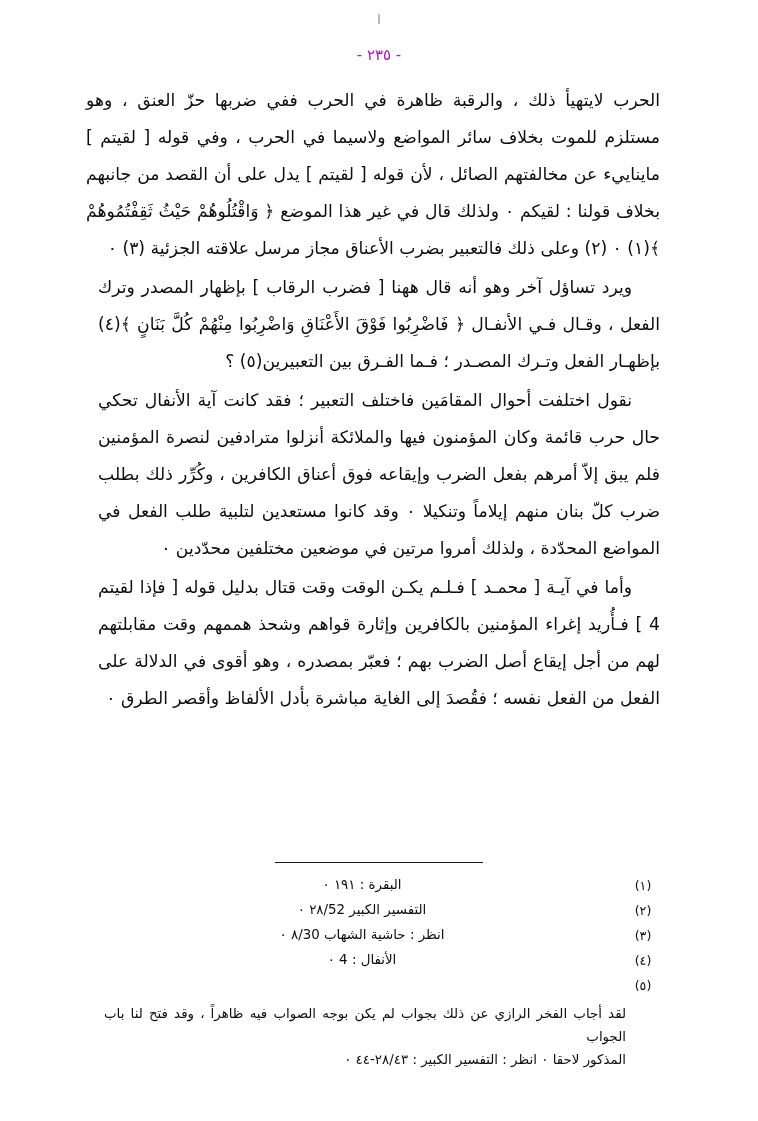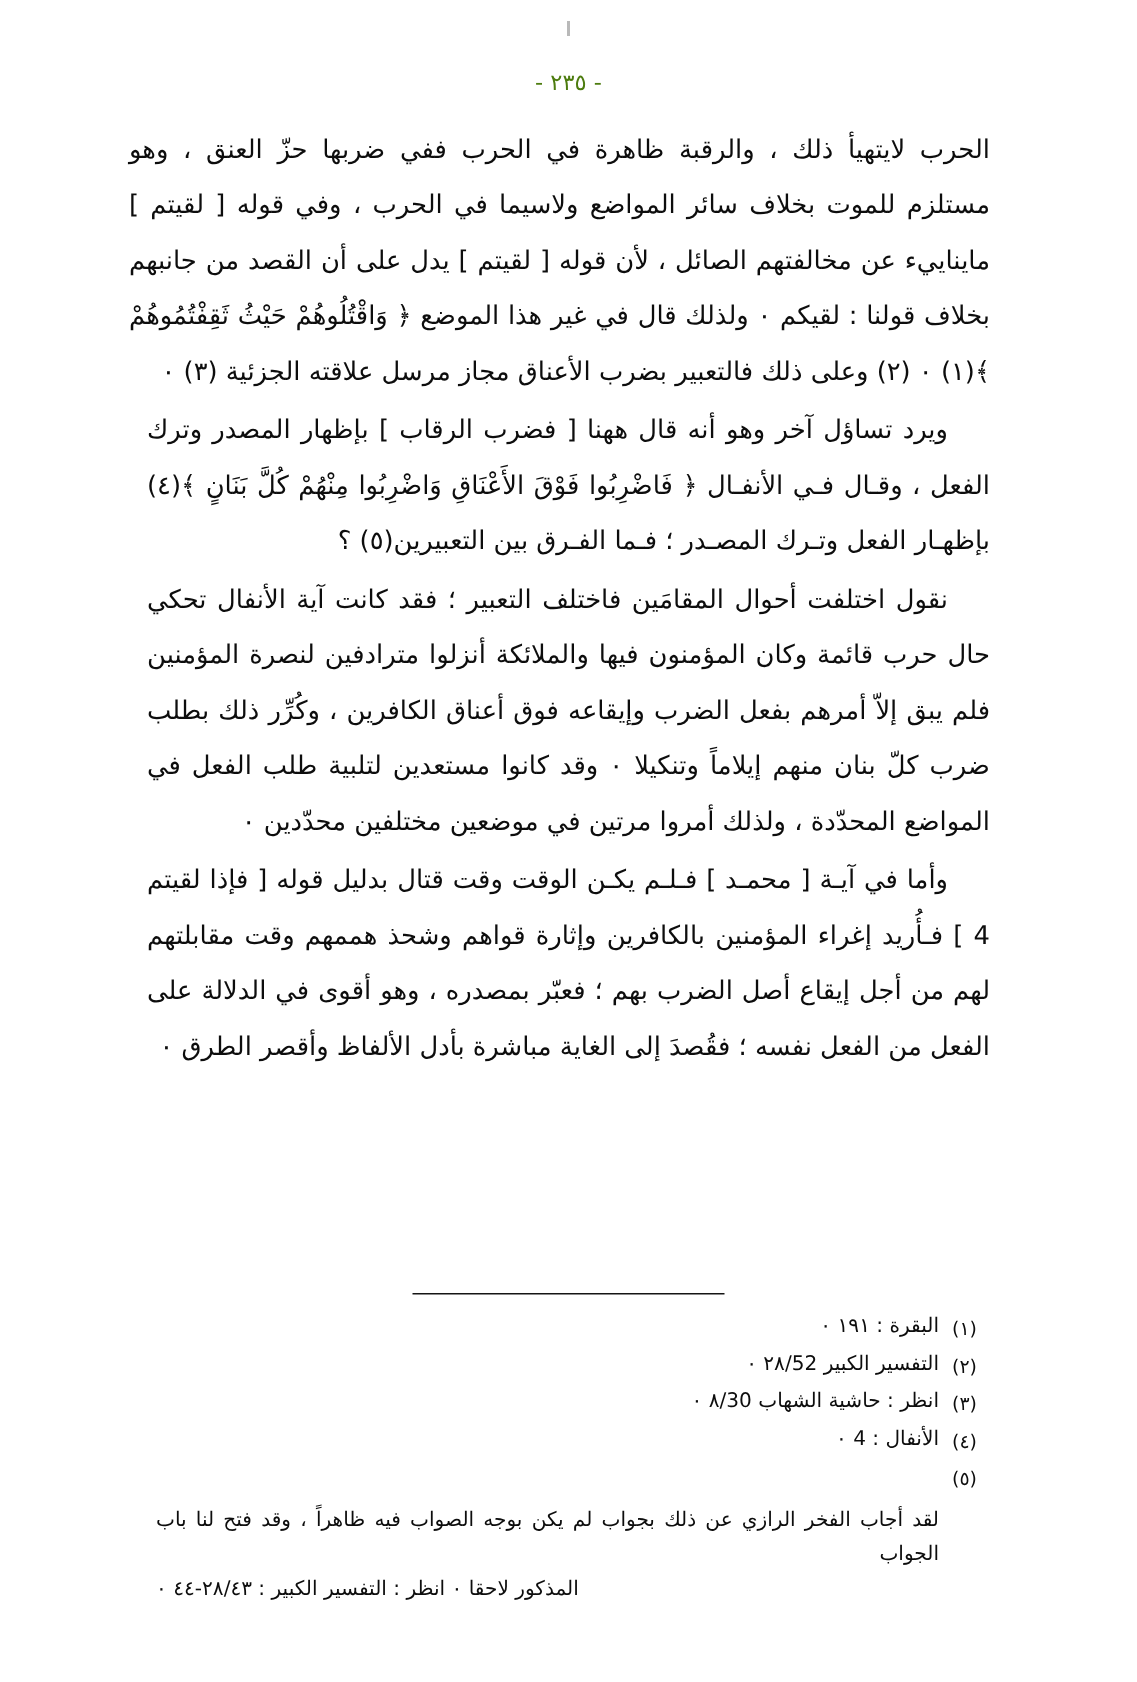--- a/index.html
+++ b/index.html
@@ -30,21 +30,21 @@
     background: #b9b9b9;
   }
   .page-number {
     position: absolute;
     top: 46px;
     left: 0;
     right: 0;
     text-align: center;
     font-size: 15px;
     letter-spacing: 1px;
-    color: #4d7c0f;
+    color: #a21caf;
   }
   .content {
     position: absolute;
     top: 82px;
     right: 98px;
     left: 86px;
     text-align: justify;
     direction: rtl;
   }
   p.para {
@@ -82,30 +82,30 @@
   }
   .fn-num {
     flex: 0 0 auto;
     width: 34px;
     text-align: center;
     font-size: 12.6px;
     padding-top: 1px;
   }
   .fn-text {
     flex: 1 1 auto;
-    text-align: right;
+    text-align: center;
   }
   .fn-row.wide .fn-text {
     text-align: justify;
     padding-left: 6px;
     margin-top: 29px;
   }
   .fn-text .sub {
     display: block;
-    text-align: left;
+    text-align: right;
   }
 </style>
 </head>
 <body>
 
 <div class="page">
 
   <div class="top-mark"></div>
 
   <div class="page-number">- ٢٣٥ -</div>

